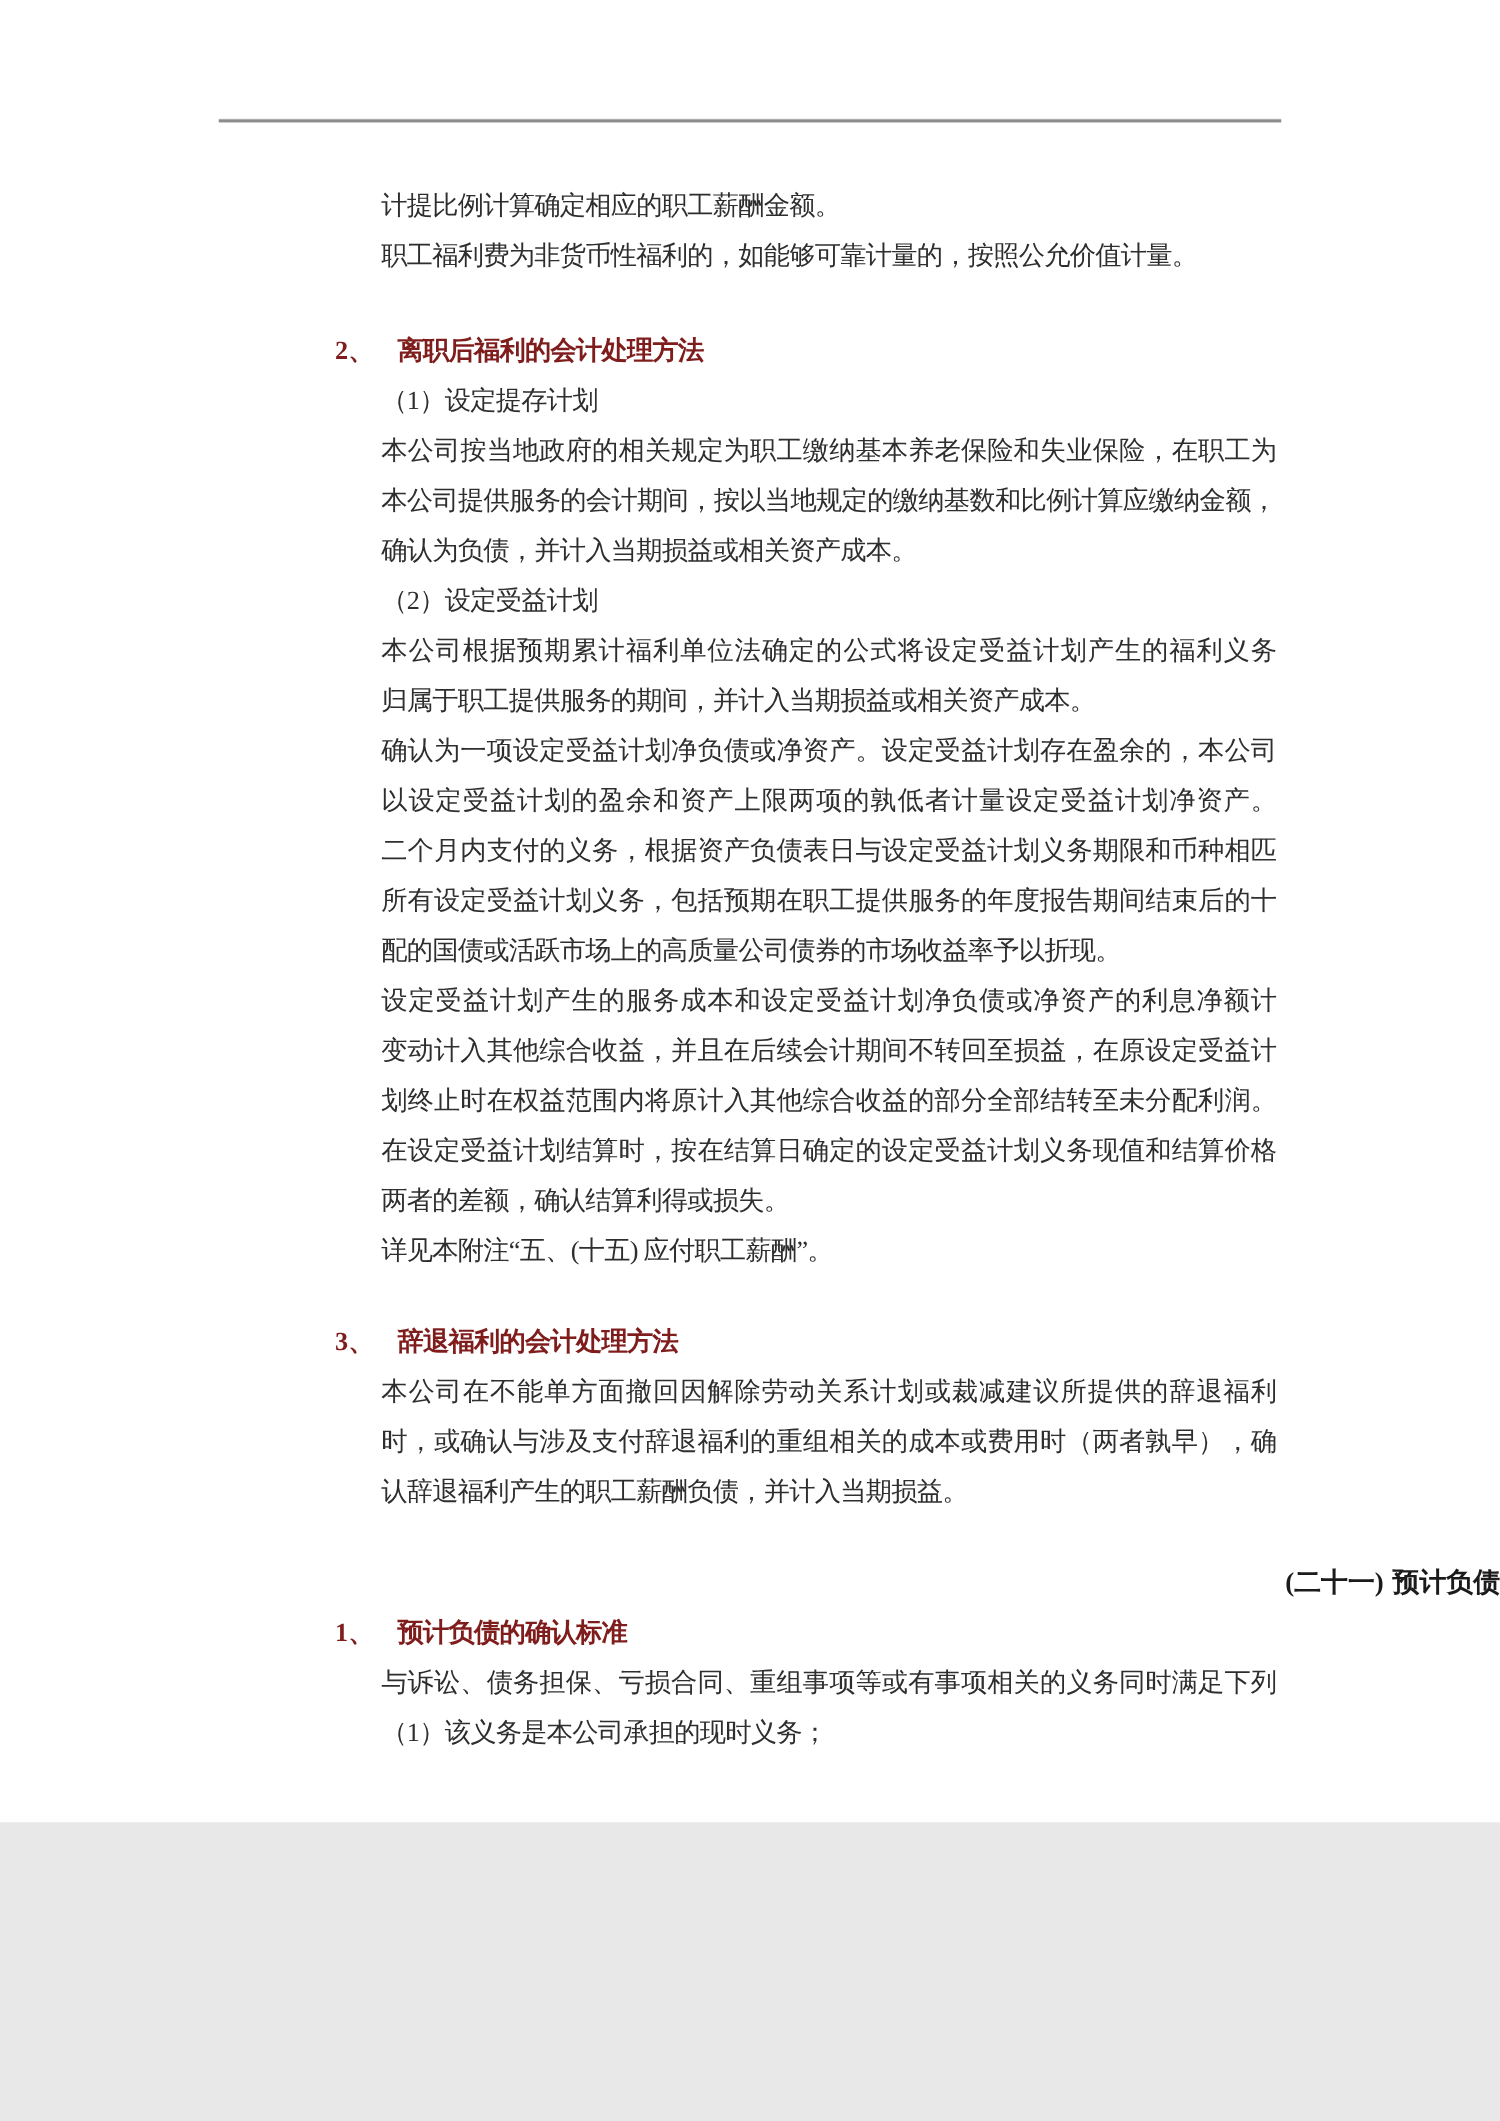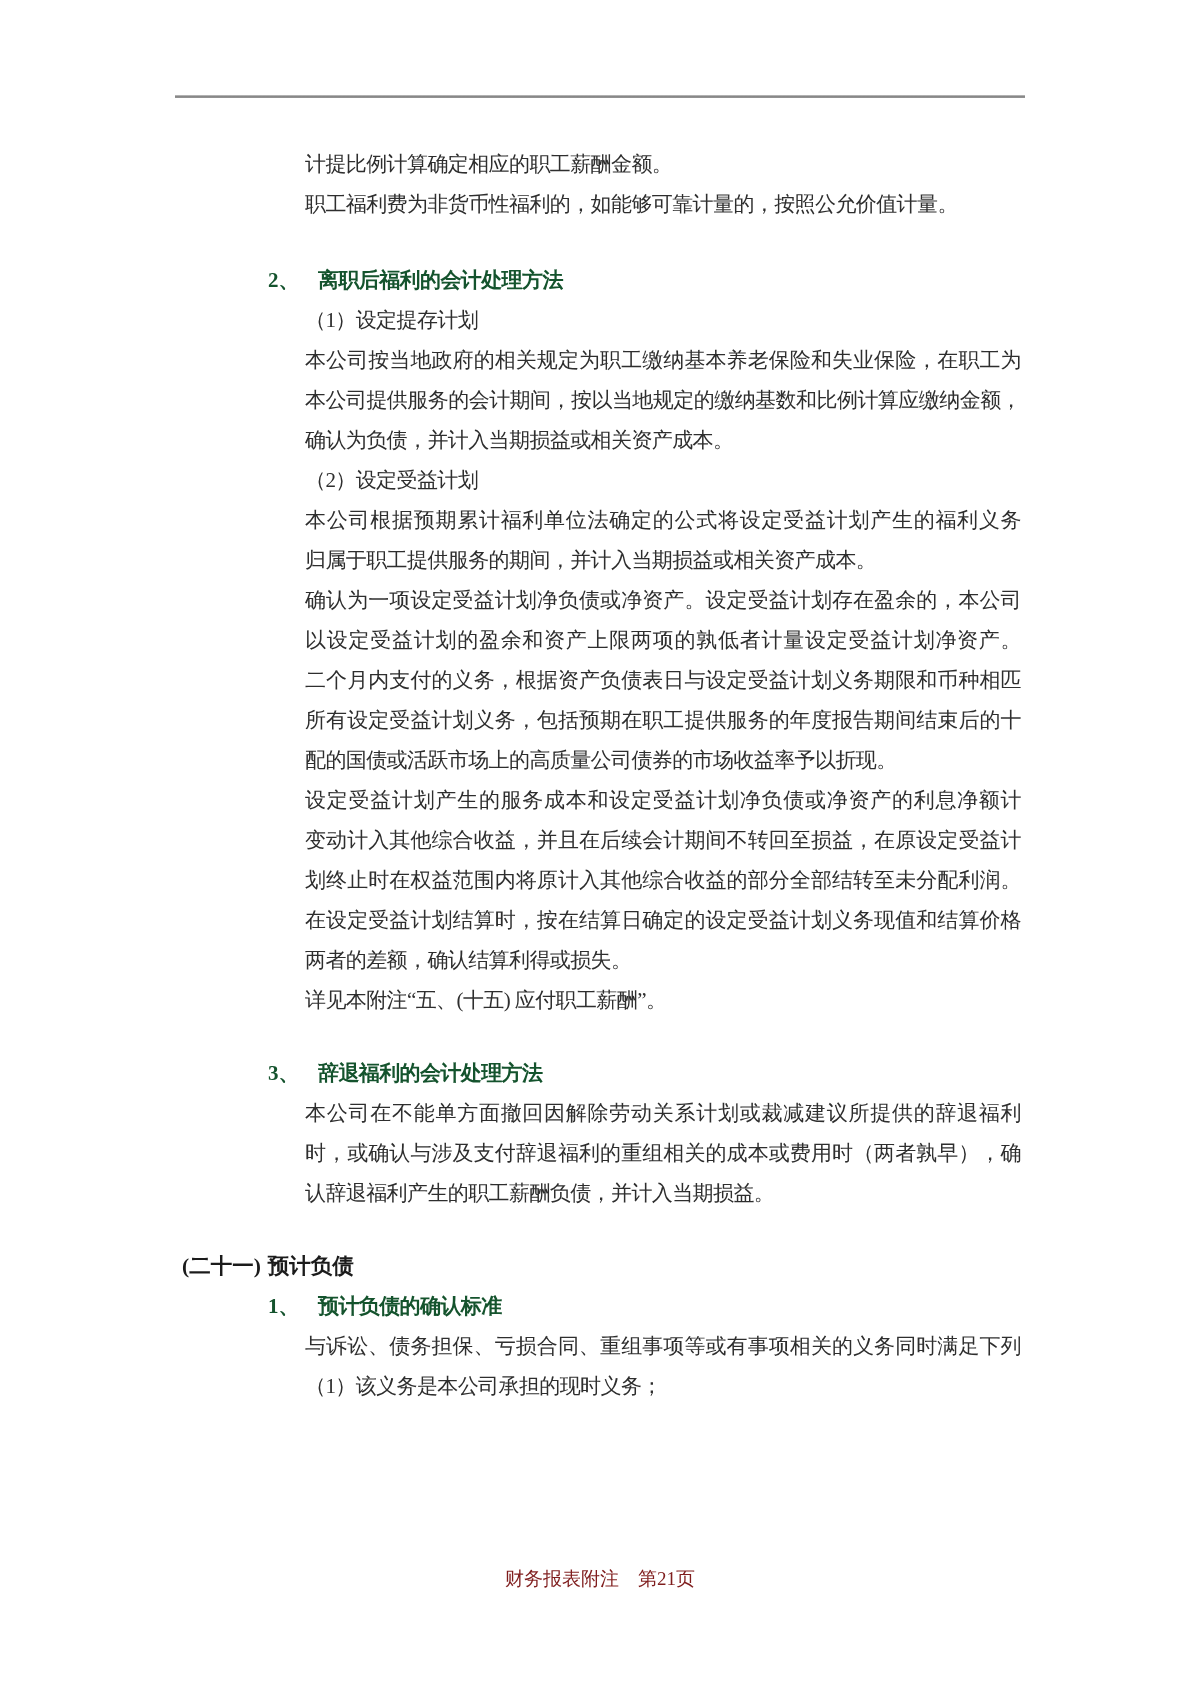--- a/index.html
+++ b/index.html
@@ -1,18 +1,18 @@
 <!DOCTYPE html>
 <html><head>
 <meta charset="utf-8">
 <style>
   html,body { margin:0; padding:0; background:#e8e8e8; }
   .page {
     position:relative;
-    width:1200px; height:1697px;
+    width:1200px; height:1458px;
     margin:0 auto;
     background:#ffffff;
     font-family:"Liberation Serif","DejaVu Serif",serif;
     color:#2e2e2e;
     overflow:hidden;
   }
   .header-rule {
     position:absolute;
     left:175px; top:95px;
     width:850px; height:3px;
@@ -32,29 +32,29 @@
   }
   .fill {
     white-space:normal;
     text-align:justify;
     text-align-last:justify;
   }
   .heading {
     height:40px; line-height:40px;
     margin-left:268px;
     font-weight:bold;
-    color:#14532d;
+    color:#7f1d1d;
     font-size:21px;
     letter-spacing:-0.6px;
     white-space:nowrap;
   }
   .heading .num { display:inline-block; width:50px; letter-spacing:0; }
   .m-h2 { margin-top:36px; }
   .m-h3 { margin-top:33px; }
-  .m-s  { margin-top:33px; }
+  .m-s  { margin-top:33px;text-align:right; }
   .section-head {
     height:40px; line-height:40px;
     margin-left:182px;
     font-weight:bold;
     color:#1b1b1b;
     font-size:21.5px;
     white-space:nowrap;
   }
   .section-head .label { margin-right:7px; }
   .page-footer {

